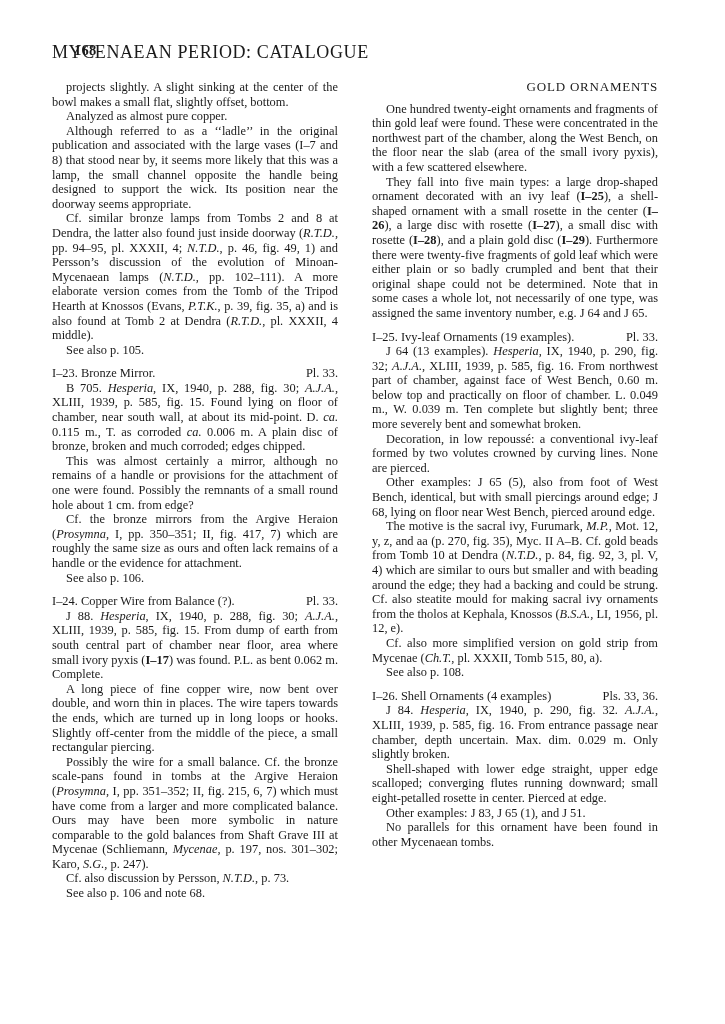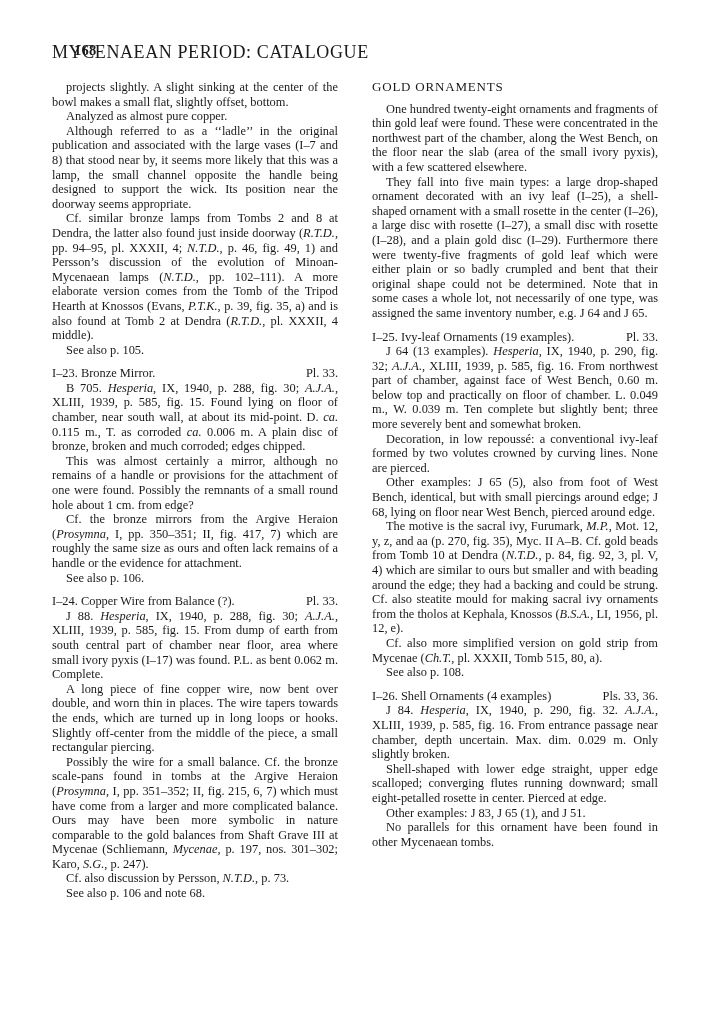--- a/index.html
+++ b/index.html
@@ -51,40 +51,40 @@
     text-justify: inter-word;
     font-size: 12.4px;
     line-height: 14.6px;
     hyphens: auto;
   }
   p {
     margin: 0;
     text-indent: 14px;
   }
   .sec-title {
-    text-align: left;
+    text-align: right;
     font-size: 13px;
     letter-spacing: 0.8px;
     margin: 0 0 7px 0;
     text-indent: 0;
   }
   .entry-head {
     margin-top: 9px;
     text-indent: 0;
     position: relative;
     display: block;
   }
   .entry-head .lbl {
     font-weight: normal;
   }
   .entry-head .plate {
     float: right;
   }
   .ital { font-style: italic; font-family: Liberation Serif, serif; }
-  .bold { font-weight: normal; }
+  .bold { font-weight: bold; }
   .clearfix::after { content: ""; display: block; clear: both; }
 </style>
 </head>
 <body>
 
 <div class="page">
 
   <div class="header">
     <div class="folio">168</div>
     <div class="running-head">MYCENAEAN PERIOD: CATALOGUE</div>

